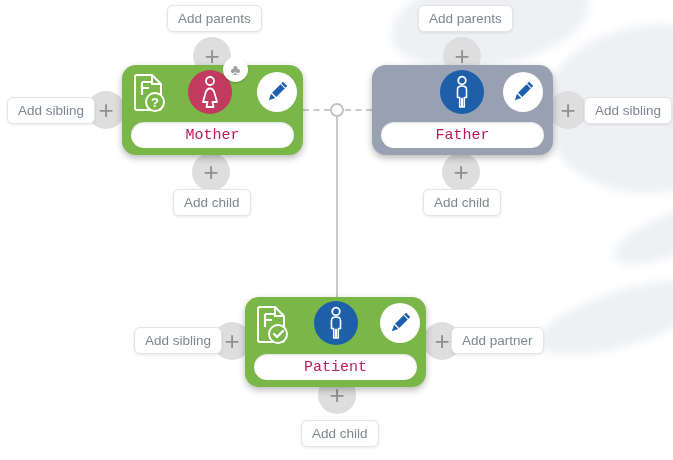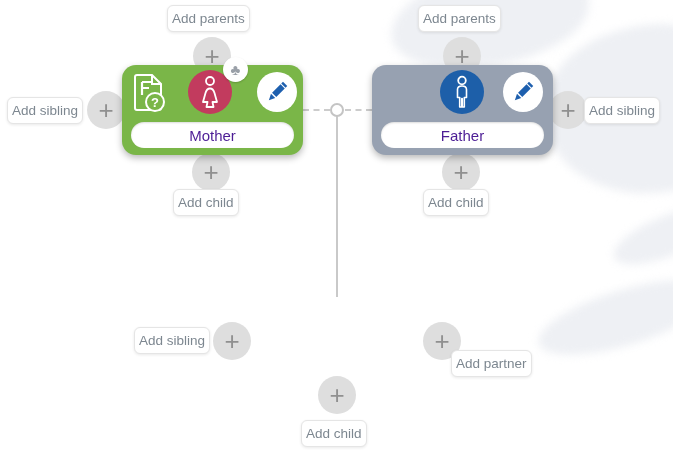--- a/index.html
+++ b/index.html
@@ -20,32 +20,32 @@
   .union-dot{ position:absolute; left:330px; top:103px; width:14px; height:14px; border-radius:50%;
               background:#ffffff; border:2px solid #c4c4c4; z-index:2; }
 
   
   .plus { position:absolute; width:38px; height:38px; border-radius:50%; background:#dedede;
           color:#909090; display:flex; align-items:center; justify-content:center;
           font-size:26px; font-weight:300; line-height:1; z-index:2; cursor:pointer; user-select:none; }
 
   
   .action-label { position:absolute; background:#ffffff; border:1px solid #e5e5e5; border-radius:6px;
-                  padding:5px 4px; font-size:13.5px; color:#7d8790; white-space:nowrap;
+                  padding:5px 10px; font-size:13.5px; color:#7d8790; white-space:nowrap;
                   box-shadow:0 1px 3px rgba(0,0,0,0.09); z-index:4; cursor:pointer;text-align:right; }
 
   
   .node { position:absolute; width:181px; height:90px; border-radius:14px; z-index:3;
           box-shadow:0 3px 7px rgba(0,0,0,0.28); cursor:pointer; }
   .node.green { background:#7ab648; }
   .node.gray  { background:#97a1b1;text-align:right; }
   .name-bar { position:absolute; left:9px; right:9px; top:57px; height:26px; background:#ffffff;
               border-radius:13px; box-shadow:inset 0 1px 2px rgba(0,0,0,0.14);
               display:flex; align-items:center; justify-content:center;
-              font-size:15px; color:#4c1d95; }
+              font-size:15px; color:#be185d;font-family:Liberation Mono, monospace; }
   .person-circle { position:absolute; width:44px; height:44px; border-radius:50%;
                    display:flex; align-items:center; justify-content:center; cursor:pointer; }
   .person-circle.pink { background:#c23b5e; }
   .person-circle.blue { background:#1d5fa9; }
   .edit-circle { position:absolute; width:40px; height:40px; border-radius:50%; background:#ffffff;
                  display:flex; align-items:center; justify-content:center; cursor:pointer; }
   .doc-icon { position:absolute; left:8px; top:7px; cursor:pointer; }
   .badge { position:absolute; width:25px; height:25px; border-radius:50%; background:#ffffff;
            box-shadow:0 1px 2px rgba(0,0,0,0.18); display:flex; align-items:center; justify-content:center;
            color:#9aa0a8; font-size:15px; line-height:1; z-index:5; }
@@ -113,24 +113,49 @@
         <g transform="rotate(45 13 13)">
           <rect x="10" y="1.5" width="6" height="2.5" fill="#1d5fae"></rect>
           <rect x="10" y="5" width="6" height="12" fill="#1d5fae"></rect>
           <polygon points="10,18.5 16,18.5 13,24.5" fill="#1d5fae"></polygon>
         </g>
       </svg>
     </div>
     <div class="name-bar">Father</div>
   </div>
 
+  <div class="node green" style="left:245px; top:297px;">
+    <svg class="doc-icon" width="38" height="42" viewBox="0 0 38 42">
+      <path d="M7 3 h15 l9 9 v24 a2 2 0 0 1 -2 2 H7 a2 2 0 0 1 -2 -2 V5 a2 2 0 0 1 2 -2 z" fill="none" stroke="#ffffff" stroke-width="2"></path>
+      <path d="M22 3 v9 h9" fill="none" stroke="#ffffff" stroke-width="2"></path>
+      <path d="M12 10 v13 M12 10 h9 M12 16 h7" fill="none" stroke="#ffffff" stroke-width="2.2"></path>
+      <circle cx="25" cy="30" r="9" fill="#7ab648" stroke="#ffffff" stroke-width="2"></circle>
+      <path d="M21 30 l3 3 l6 -6" fill="none" stroke="#ffffff" stroke-width="2.4" stroke-linecap="round" stroke-linejoin="round"></path>
+    </svg>
+    <div class="person-circle blue" style="left:69px; top:4px;">
+      <svg width="30" height="34" viewBox="0 0 30 34">
+        <circle cx="15" cy="5.5" r="3.8" fill="none" stroke="#ffffff" stroke-width="1.8"></circle>
+        <path d="M10.5 14.5 q0 -3.5 4.5 -3.5 t4.5 3.5 v8 h-2.2 v9.5 h-2.1 v-8.5 h-0.4 v8.5 h-2.1 v-9.5 h-2.2 z" fill="none" stroke="#ffffff" stroke-width="1.6" stroke-linejoin="round"></path>
+      </svg>
+    </div>
+    <div class="edit-circle" style="left:135px; top:6px;">
+      <svg width="26" height="26" viewBox="0 0 26 26">
+        <g transform="rotate(45 13 13)">
+          <rect x="10" y="1.5" width="6" height="2.5" fill="#1d5fae"></rect>
+          <rect x="10" y="5" width="6" height="12" fill="#1d5fae"></rect>
+          <polygon points="10,18.5 16,18.5 13,24.5" fill="#1d5fae"></polygon>
+        </g>
+      </svg>
+    </div>
+    <div class="name-bar">Patient</div>
+  </div>
 
   <div class="action-label" style="left:167px; top:5px;">Add parents</div>
   <div class="action-label" style="left:418px; top:5px;">Add parents</div>
   <div class="action-label" style="left:7px;   top:97px;">Add sibling</div>
   <div class="action-label" style="left:584px; top:97px;">Add sibling</div>
   <div class="action-label" style="left:173px; top:189px;">Add child</div>
   <div class="action-label" style="left:423px; top:189px;">Add child</div>
   <div class="action-label" style="left:134px; top:327px;">Add sibling</div>
-  <div class="action-label" style="left:451px; top:327px;margin-top:23px;">Add partner</div>
+  <div class="action-label" style="left:451px; top:327px;">Add partner</div>
   <div class="action-label" style="left:301px; top:420px;">Add child</div>
 
 </div>
 
 </body></html>

